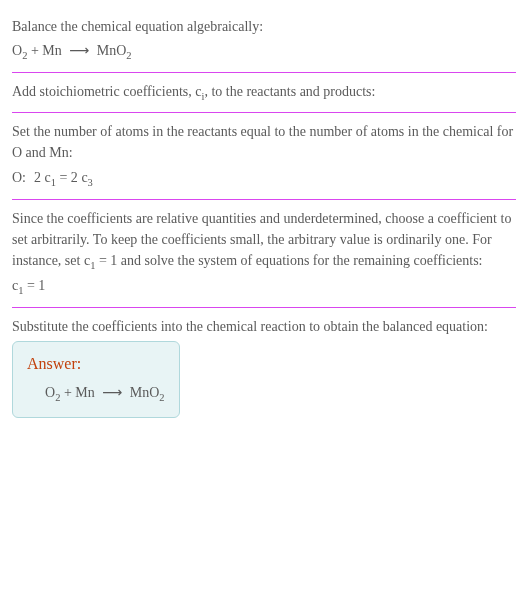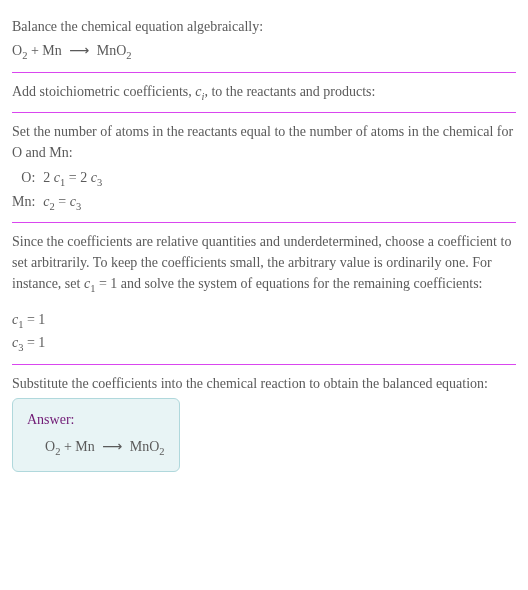--- a/index.html
+++ b/index.html
@@ -27,44 +27,43 @@
       margin-top: 3px;
     }
     sub {
       font-size: 0.75em;
       vertical-align: sub;
     }
     .arrow {
       margin: 0 4px;
     }
     .italic {
-      font-style: italic;
     }
     .answer-box {
       background: #e8f4f5;
       border: 1px solid #b0d8dc;
       border-radius: 6px;
       padding: 10px 14px 12px 14px;
       display: inline-block;
       margin-top: 4px;
     }
     .answer-label {
-      color: #701a75;
-      font-size: 14px;
+      color: #c2410c;
+      font-size: 16px;
       margin-bottom: 6px;
     }
     .answer-eq {
       padding-left: 18px;
       color: #5a5a5a;
     }
     .pipe {
       color: #999;
     }
     .coeffs-list {
-      margin-top: 12px;
+      margin-top: 2px;
     }
     .coeffs-list div {
       line-height: 1.5;
     }
     .atom-table {
       display: table;
       margin-top: 4px;
     }
     .atom-row {
       display: table-row;
@@ -91,32 +90,27 @@
   <div>Add stoichiometric coefficients, <span class="italic">c<sub>i</sub></span>, to the reactants and products:</div>
 </div>
 
 <div class="section">
   <div>Set the number of atoms in the reactants equal to the number of atoms in the chemical for O and Mn:</div>
   <div class="atom-table">
     <div class="atom-row">
       <div class="atom-cell-label">O:</div>
       <div class="atom-cell-eq">2 <span class="italic">c</span><sub>1</sub> = 2 <span class="italic">c</span><sub>3</sub></div>
     </div>
-    <div class="atom-row">
-      <div class="atom-cell-label">Mn:</div>
-      <div class="atom-cell-eq"><span class="italic">c</span><sub>2</sub> = <span class="italic">c</span><sub>3</sub></div>
-    </div>
   </div>
 </div>
 
 <div class="section">
   <div>Since the coefficients are relative quantities and underdetermined, choose a coefficient to set arbitrarily. To keep the coefficients small, the arbitrary value is ordinarily one. For instance, set <span class="italic">c</span><sub>1</sub> = 1 and solve the system of equations for the remaining coefficients:</div>
   <div class="coeffs-list">
     <div><span class="italic">c</span><sub>1</sub> = 1</div>
-    <div><span class="italic">c</span><sub>3</sub> = 1</div>
   </div>
 </div>
 
 <div class="section">
   <div>Substitute the coefficients into the chemical reaction to obtain the balanced equation:</div>
   <div class="answer-box">
     <div class="answer-label">Answer:</div>
     <div class="answer-eq">
       <span class="pipe"></span><span>O<sub>2</sub> + Mn <span class="arrow">⟶</span> MnO<sub>2</sub></span>
     </div>

